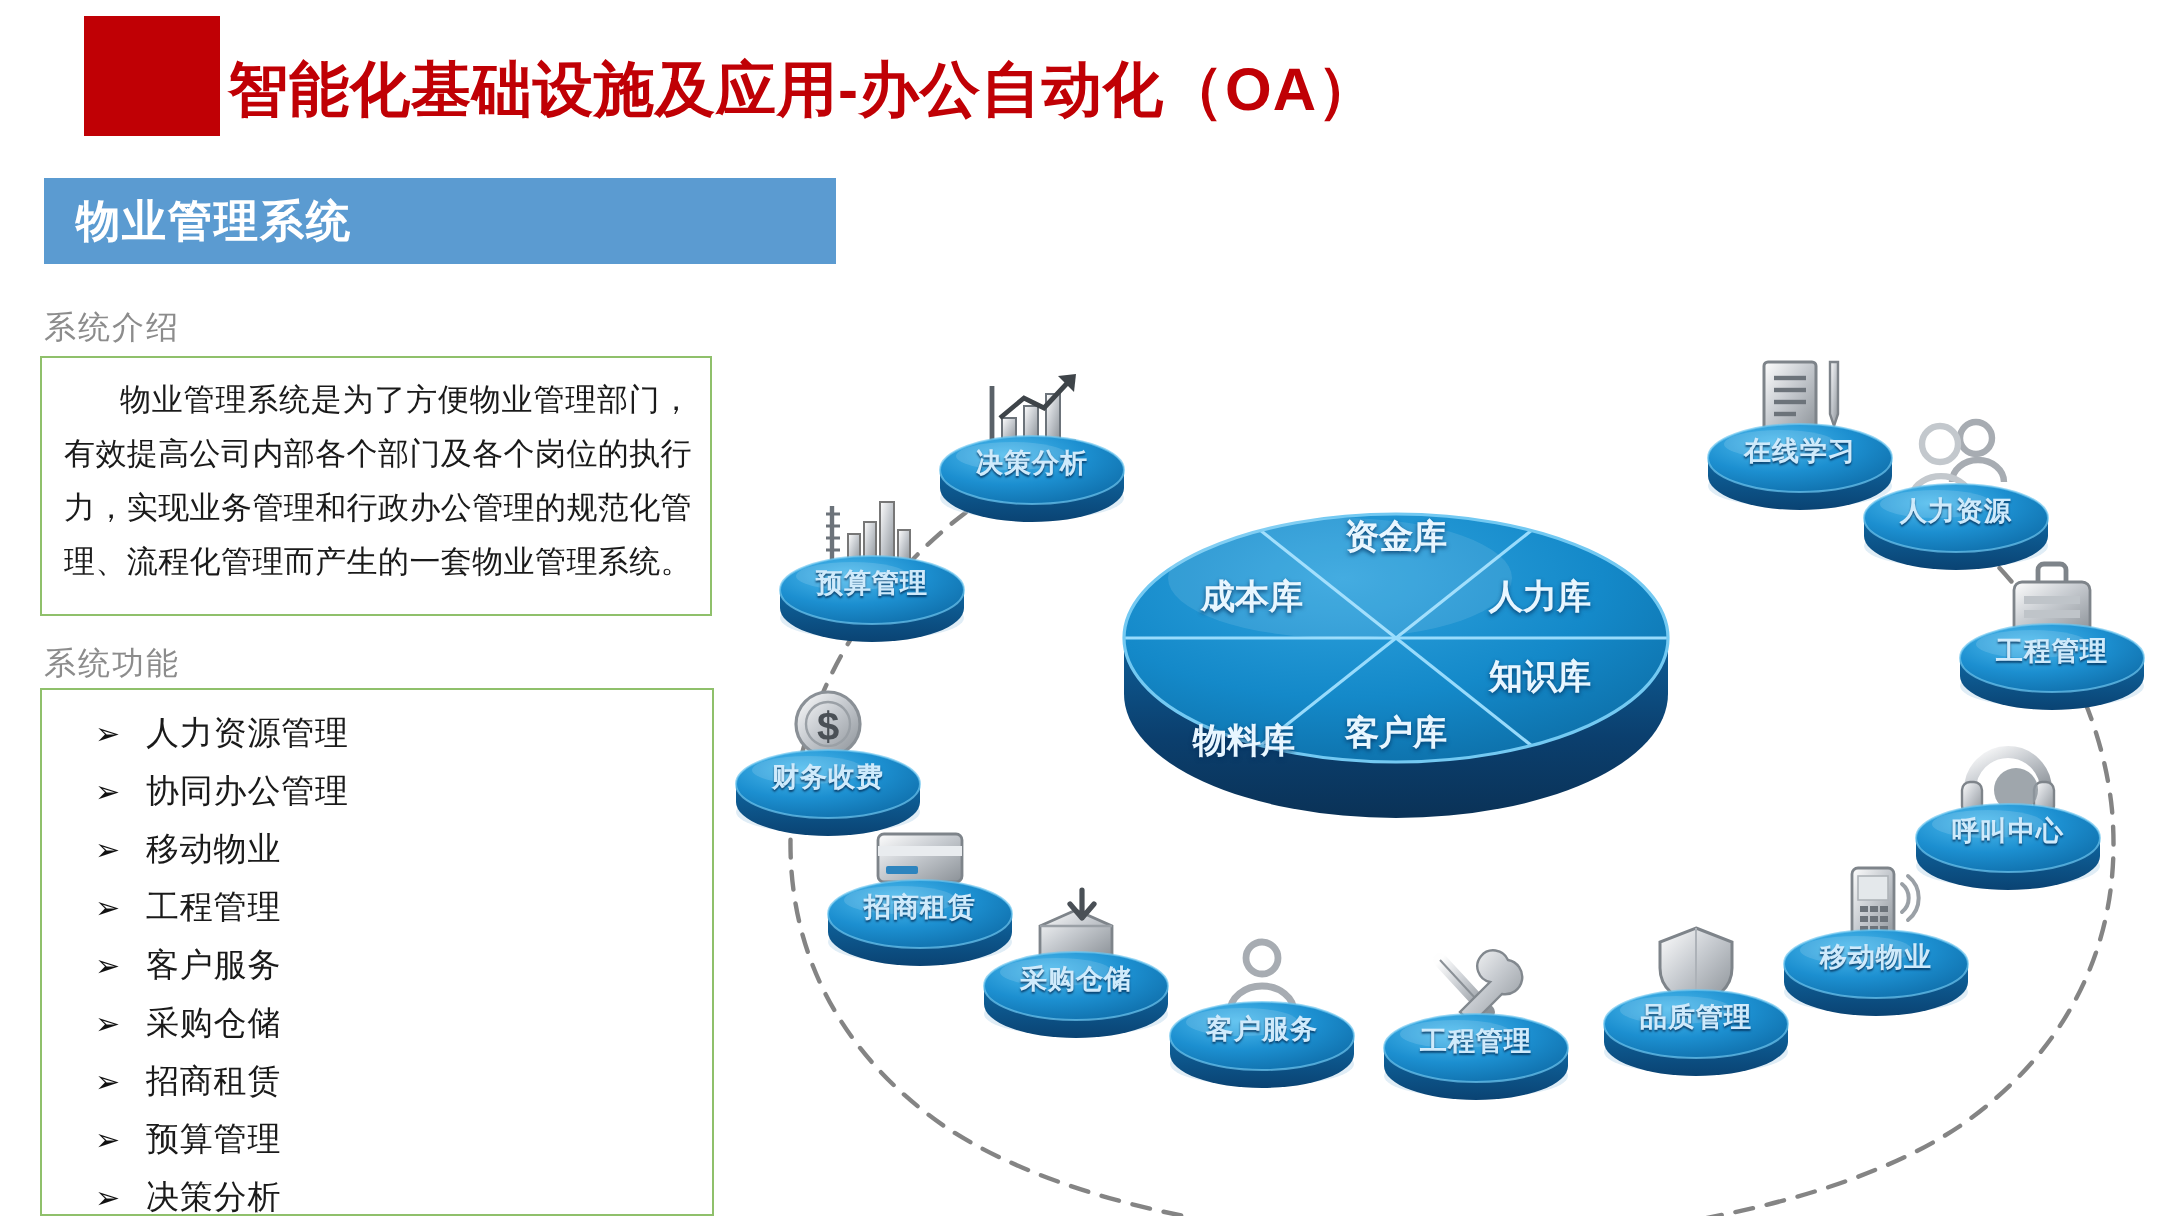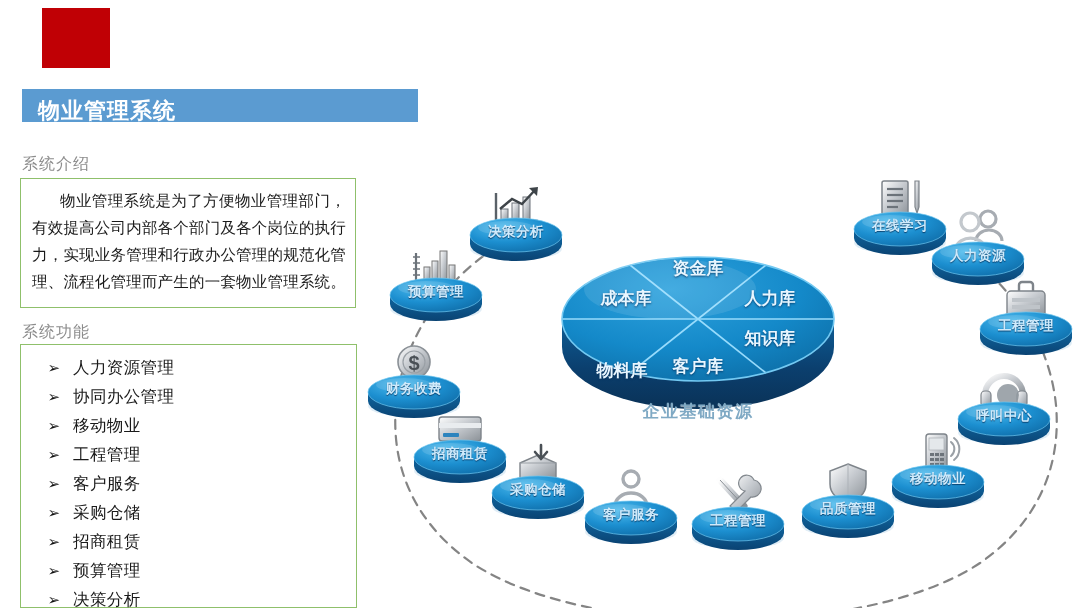--- a/index.html
+++ b/index.html
@@ -11,21 +11,21 @@
   #stage{position:absolute;inset:0;width:1080px;height:608px;}
 
   
   .red-block{position:absolute;left:42px;top:8px;width:68px;height:60px;background:#C00005;}
   .title{
     position:absolute;left:114px;top:22px;width:560px;height:48px;
     color:#C00005;font-size:30px;font-weight:bold;line-height:48px;
     letter-spacing:.5px;white-space:nowrap;
   }
   .subbar{
-    position:absolute;left:22px;top:89px;width:396px;height:33px;
+    position:absolute;left:22px;top:89px;width:396px;height:43px;
     background:#5B9BD1;
   }
   .subbar span{
     position:absolute;left:16px;top:8px;color:#ffffff;
     font-size:22px;font-weight:bold;line-height:28px;letter-spacing:1px;
   }
 
   
   .sec-label{
     position:absolute;color:#8C8C8C;font-size:16px;
@@ -82,20 +82,21 @@
     font-size:17px;font-weight:bold;color:#7FA9C4;letter-spacing:1.5px;
     text-shadow:0 1px 1px rgba(255,255,255,.8);
   }
 </style>
 </head>
 <body>
 
 <div id="stage">
 
   <div class="red-block"></div>
+  <div class="title">智能化基础设施及应用-办公自动化（OA）</div>
 
   <div class="subbar">
     <span>物业管理系统</span>
   </div>
 
   <div class="sec-label" id="label-intro">系统介绍</div>
   <div class="greenbox" id="box-intro">
     <div class="intro-text">物业管理系统是为了方便物业管理部门，有效提高公司内部各个部门及各个岗位的执行力，实现业务管理和行政办公管理的规范化管理、流程化管理而产生的一套物业管理系统。</div>
   </div>
 
@@ -168,21 +169,20 @@
         <ellipse cx="112" cy="62" rx="86" ry="30" fill="#ffffff" opacity=".10"></ellipse>
       </svg>
       <div class="cyl-lbl" style="left:100px;top:30px;width:80px;">资金库</div>
       <div class="cyl-lbl" style="left:28px;top:60px;width:80px;">成本库</div>
       <div class="cyl-lbl" style="left:172px;top:60px;width:80px;">人力库</div>
       <div class="cyl-lbl" style="left:24px;top:100px;width:80px;margin-top:32px;">物料库</div>
       <div class="cyl-lbl" style="left:172px;top:100px;width:80px;">知识库</div>
       <div class="cyl-lbl" style="left:100px;top:128px;width:80px;">客户库</div>
     </div>
 
-    <div id="caption">企业基础资源</div>
 
     <div id="nodes">
         <div class="node" style="left: 100px; top: 48px;">
           <div class="gicon">
             <svg viewBox="0 0 56 44" width="56" height="44">
               <defs>
                 <linearGradient id="mg" x1="0" y1="0" x2="1" y2="1">
                   <stop offset="0%" stop-color="#FEFEFE"></stop>
                   <stop offset="45%" stop-color="#C8CCD1"></stop>
                   <stop offset="100%" stop-color="#8B9197"></stop>

